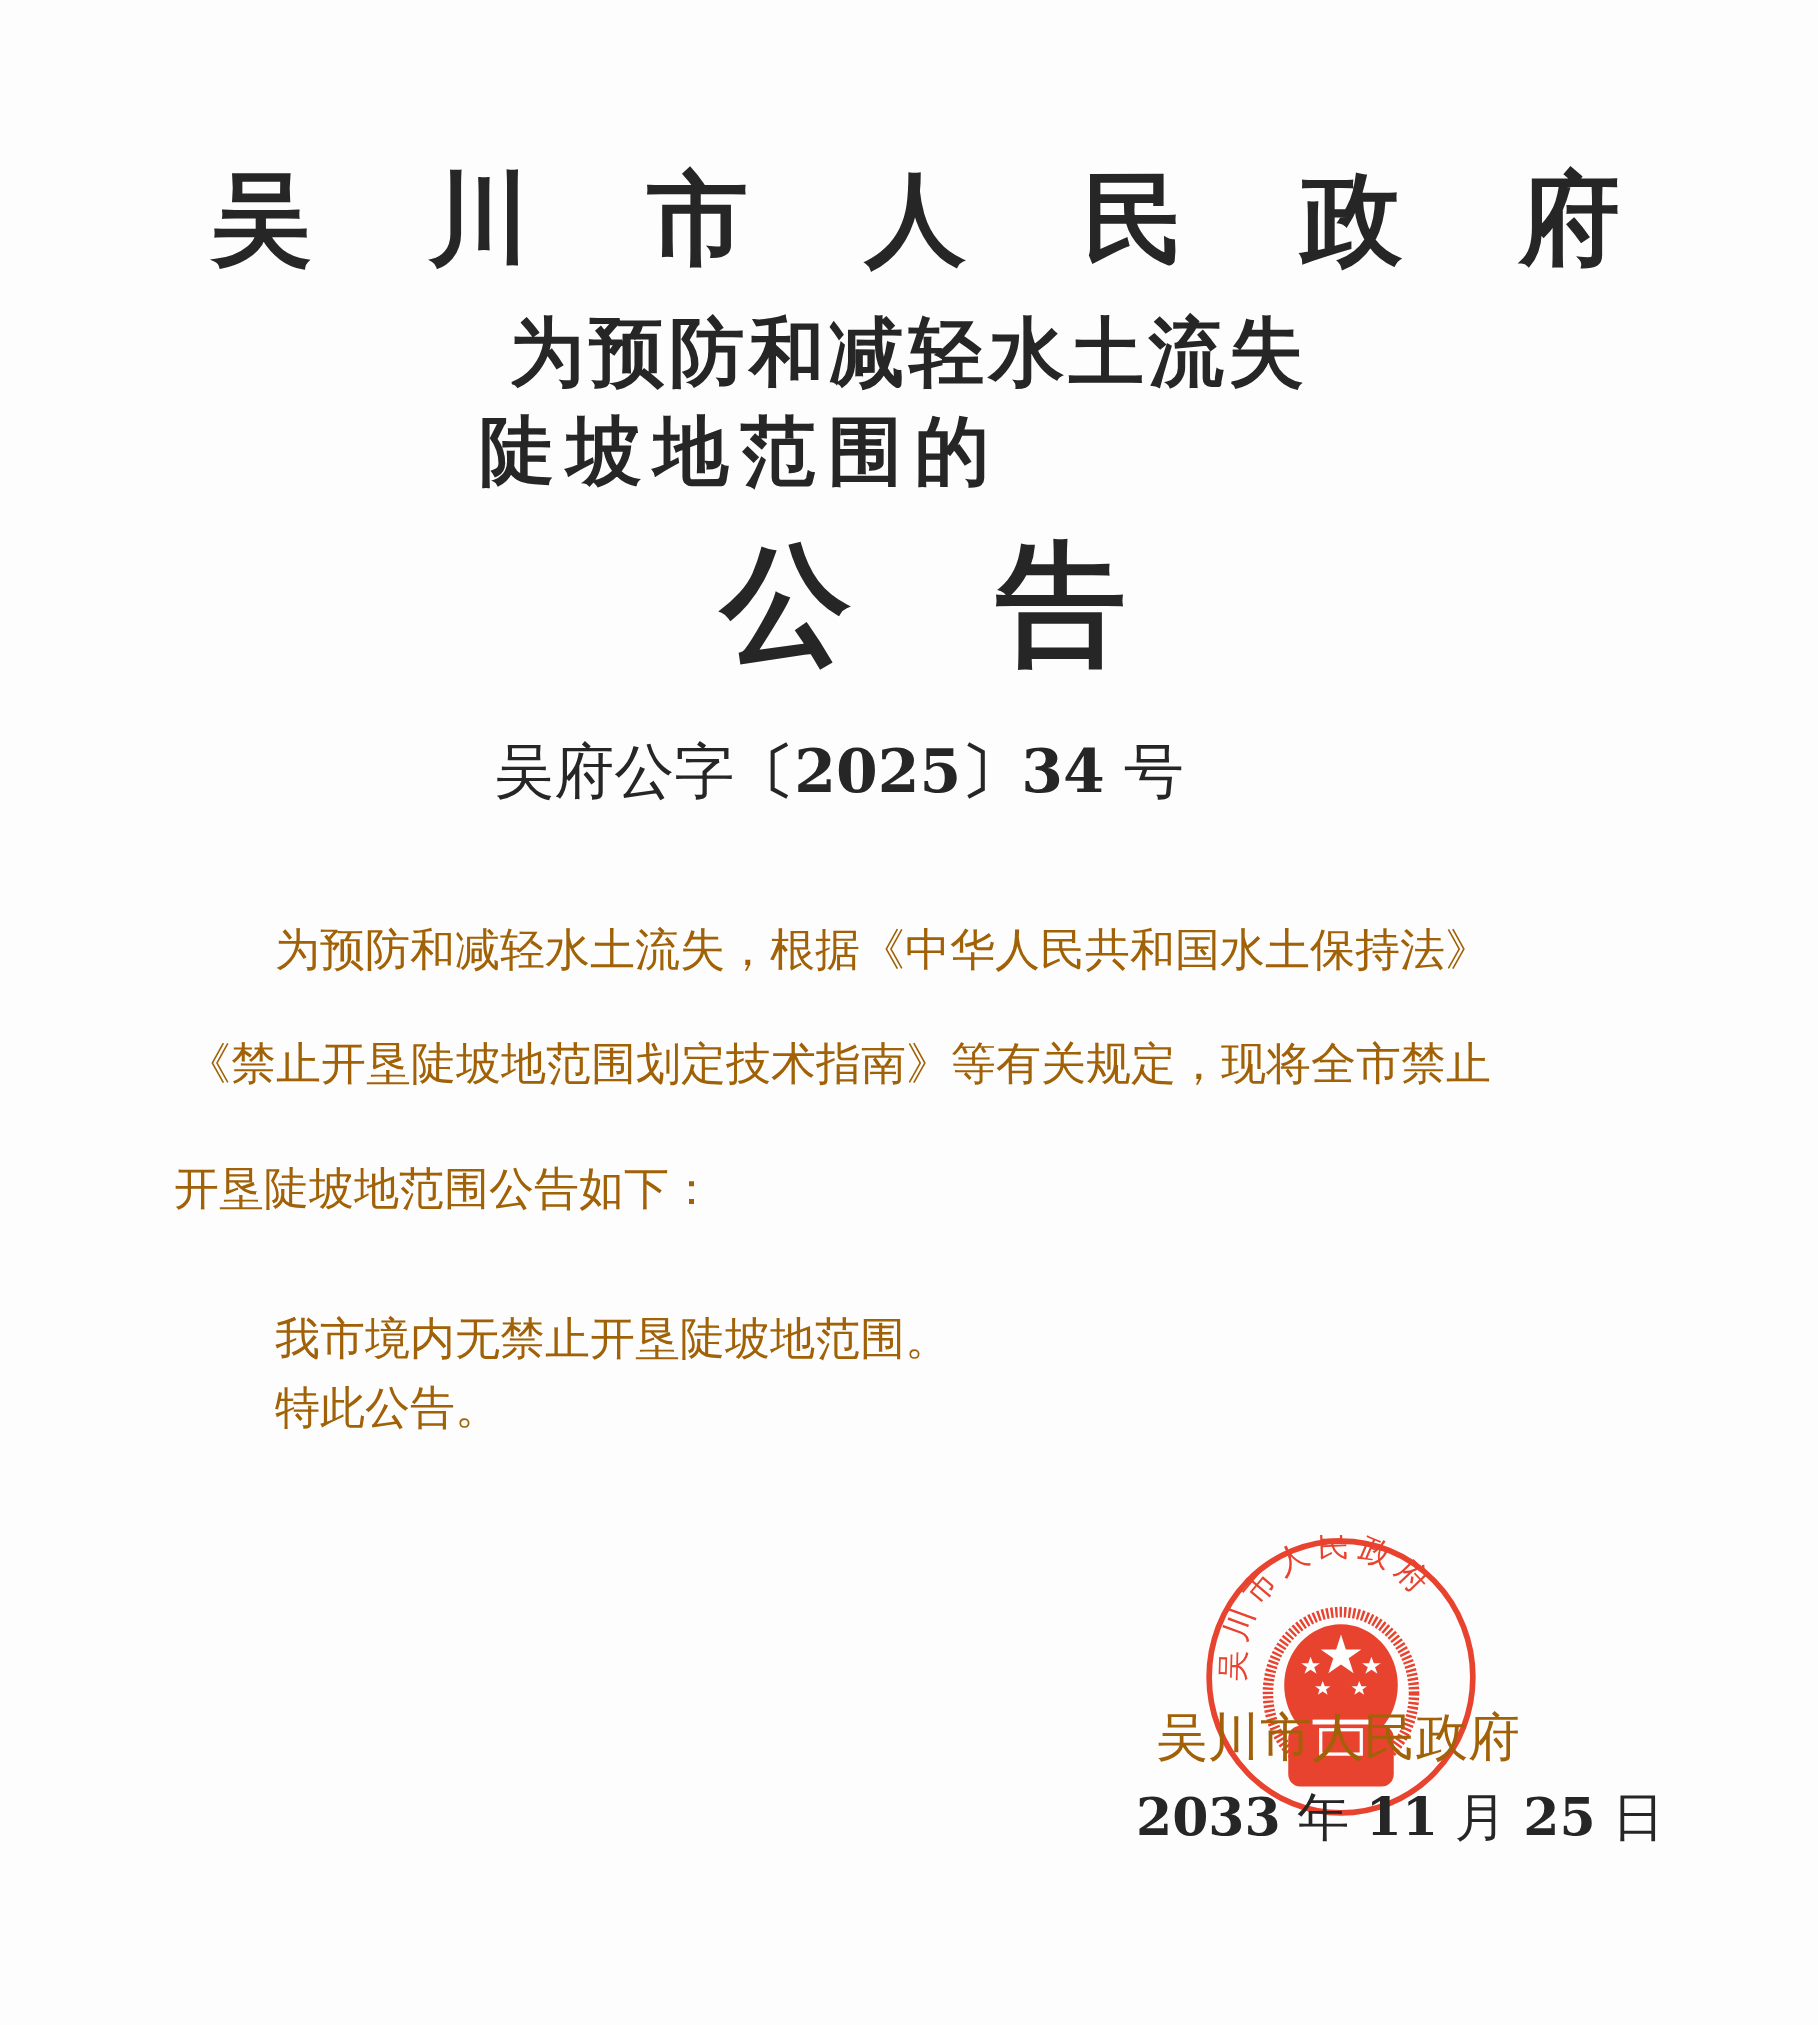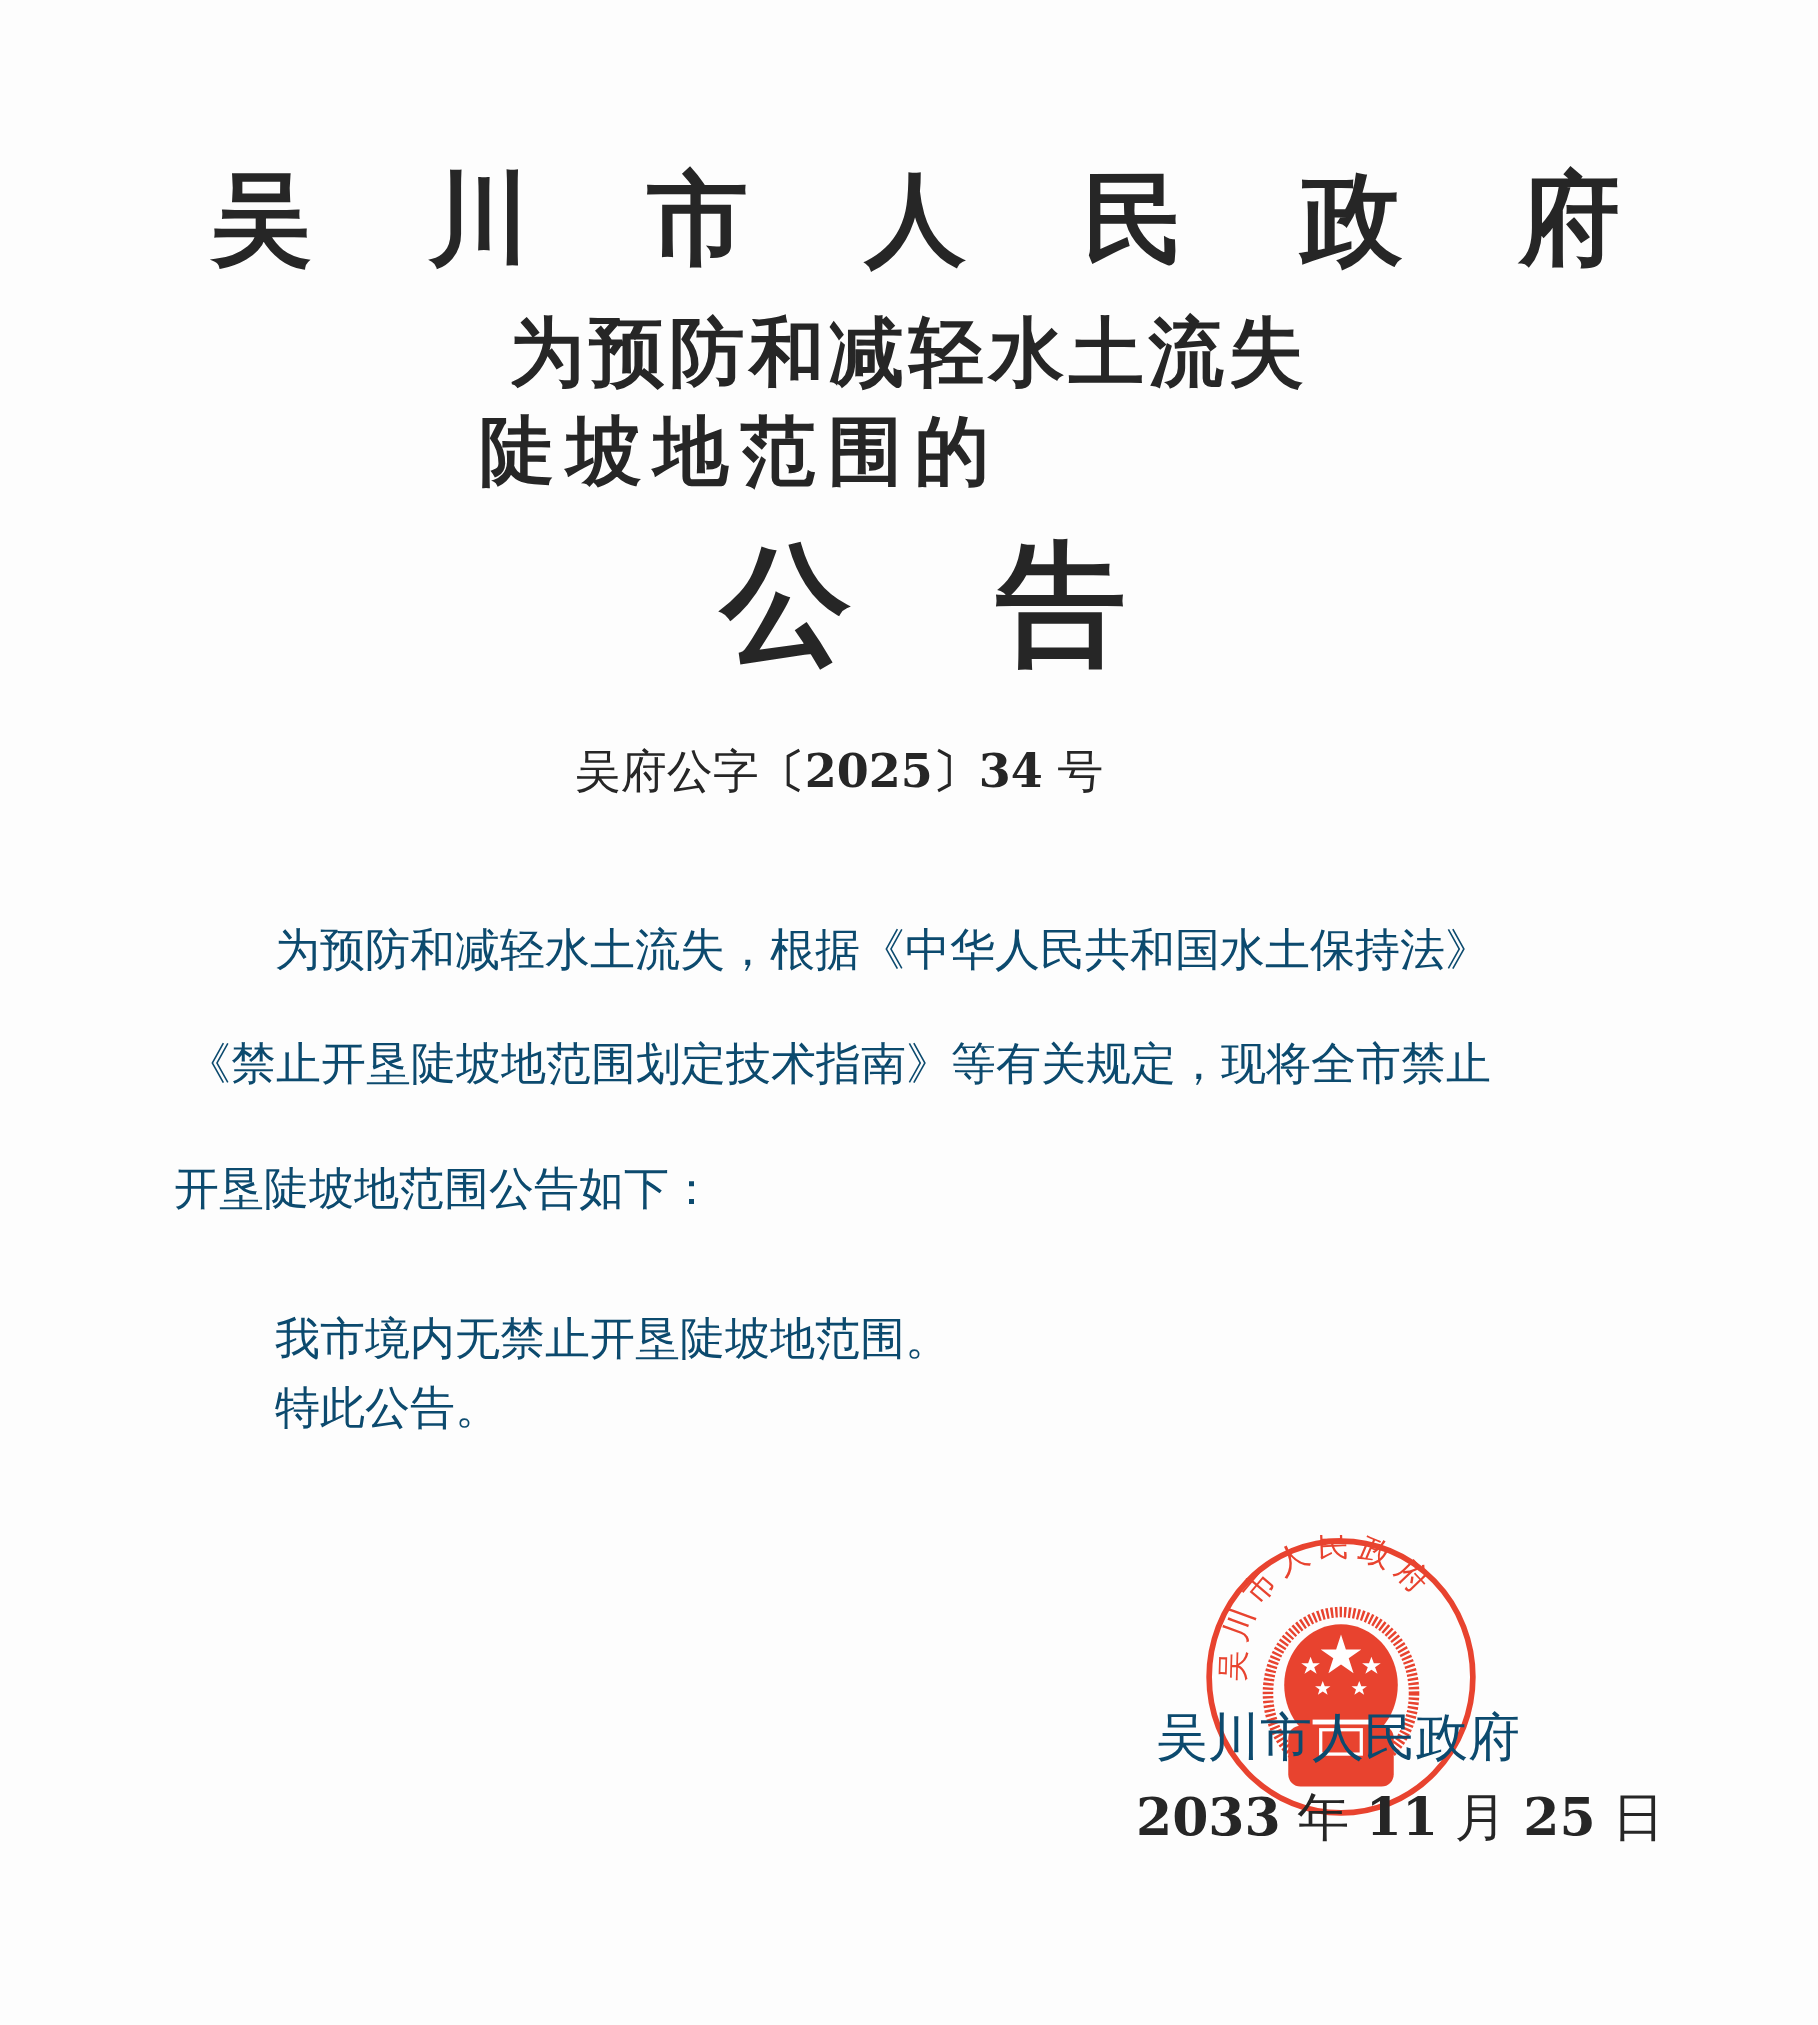--- a/index.html
+++ b/index.html
@@ -1,31 +1,31 @@
 <!DOCTYPE html>
 <html style="font-size:6.5px"><head>
   <meta charset="utf-8">
   <style>
     html, body { margin: 0; padding: 0; background: #ffffff; }
     body { width: 1818px; height: 2572px; position: relative; overflow: hidden; }
     .page { position: absolute; left: 0; top: 0; width: 1818px; height: 2572px; background: #fdfdfd; }
     .serif { font-family: "DejaVu Serif", "Liberation Serif", serif; color: #262626; }
-    .sans { font-family: "DejaVu Sans", "Liberation Sans", sans-serif; color: #0c4a6e; }
+    .sans { font-family: "DejaVu Sans", "Liberation Sans", sans-serif; color: #a16207; }
     .title1 { position: absolute; top: 158px; left: 211px; width: 1409px; height: 122px;
               font-size: 101px; font-weight: bold; line-height: 122px;
               display: flex; justify-content: space-between; }
     .title2 { position: absolute; top: 308px; left: 0; width: 1818px; text-align: center;
               font-size: 75px; font-weight: bold; line-height: 89px; letter-spacing: 4.9px; }
     .title3 { position: absolute; top: 407px; left: 0; width: 1481px; text-align: center;
               font-size: 75px; font-weight: bold; line-height: 89px; letter-spacing: 12px; }
     .title4 { position: absolute; top: 531px; left: 721px; width: 405px; height: 146px;
               font-size: 130px; font-weight: bold; line-height: 146px;
               display: flex; justify-content: space-between; }
     .docno { position: absolute; top: 741px; left: 0; width: 1678px; text-align: center;
-             font-size: 46px; line-height: 61px; }
+             font-size: 60px; line-height: 61px; }
     .docno b { font-weight: bold; }
     .para { position: absolute; left: 174px; width: 1499px; font-size: 45px; line-height: 57px; white-space: nowrap; }
     .indent { left: 275px; }
     .stamp { position: absolute; left: 1199px; top: 1535px; width: 284px; height: 284px; }
     .sign { position: absolute; top: 1707px; left: 1156px; font-size: 52px; line-height: 61px; white-space: nowrap; }
     .date { position: absolute; top: 1786px; left: 1136px; font-size: 52px; line-height: 61px; white-space: nowrap; }
     .date .num { font-weight: bold; }
   </style>
 </head>
 <body>

